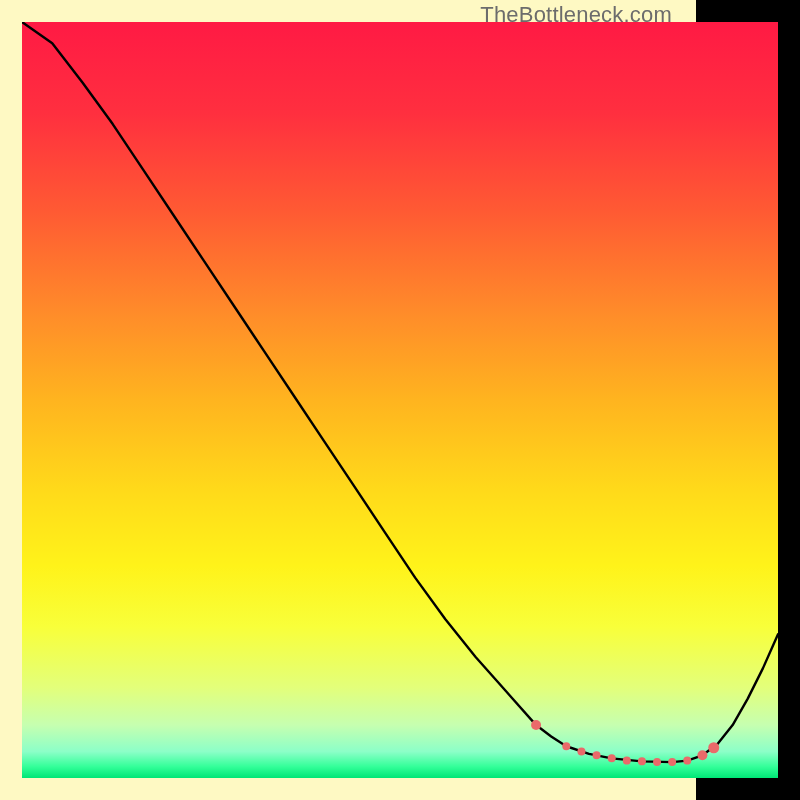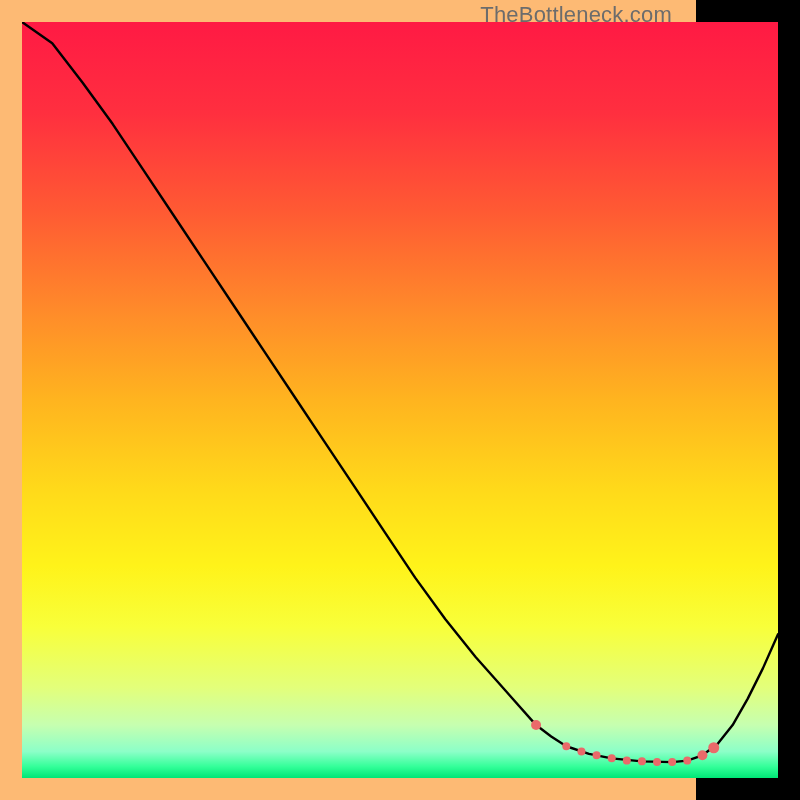--- a/index.html
+++ b/index.html
@@ -8,21 +8,21 @@
     width: 800px;
     height: 800px;
     background: #000000;
     overflow: hidden;
     font-family: Arial, Helvetica, sans-serif;
   }
   .stage {
     position: relative;
     width: 696px;
     height: 800px;
-    background: #fdba74;
+    background: #fef9c3;
   }
   .plot-area {
     position: absolute;
     left: 22px;
     top: 22px;
     width: 756px;
     height: 756px;
     overflow: hidden;
   }
   .gradient-bg {

